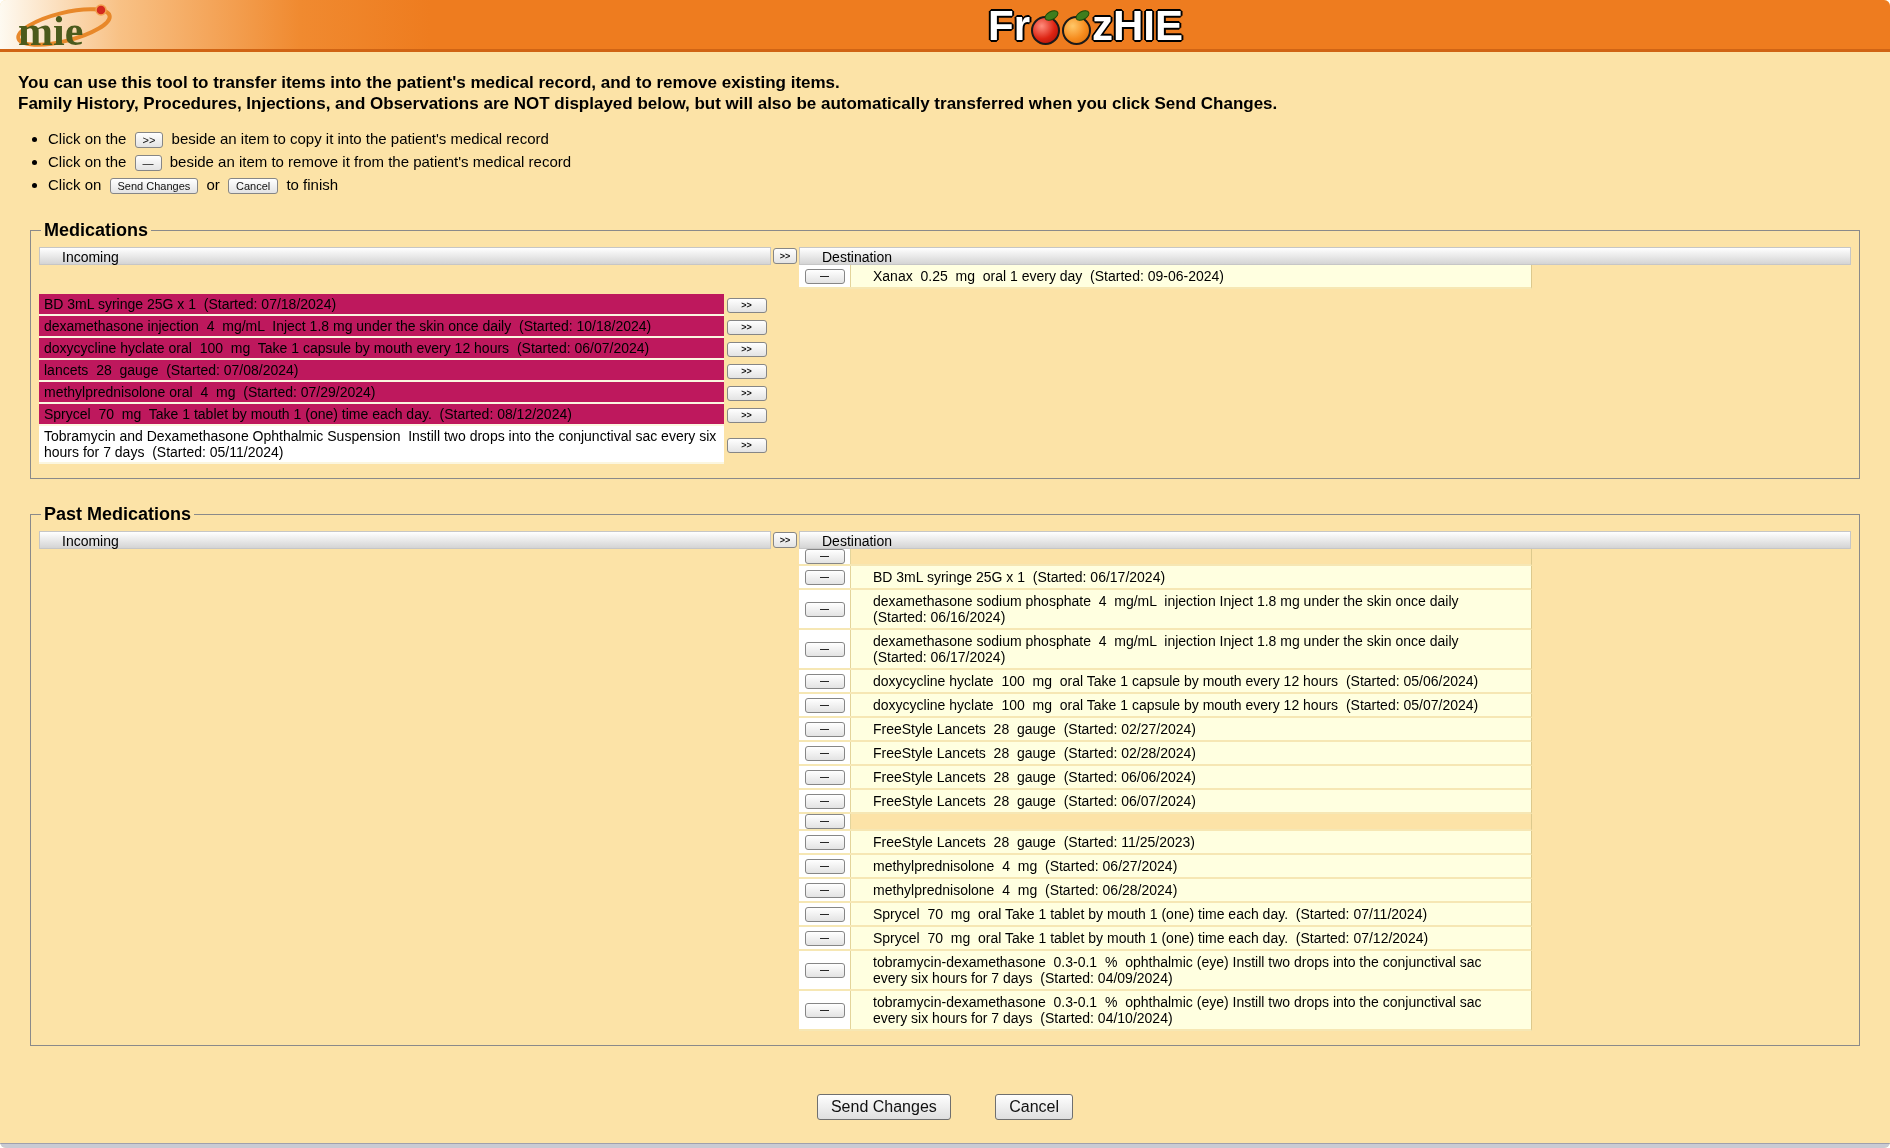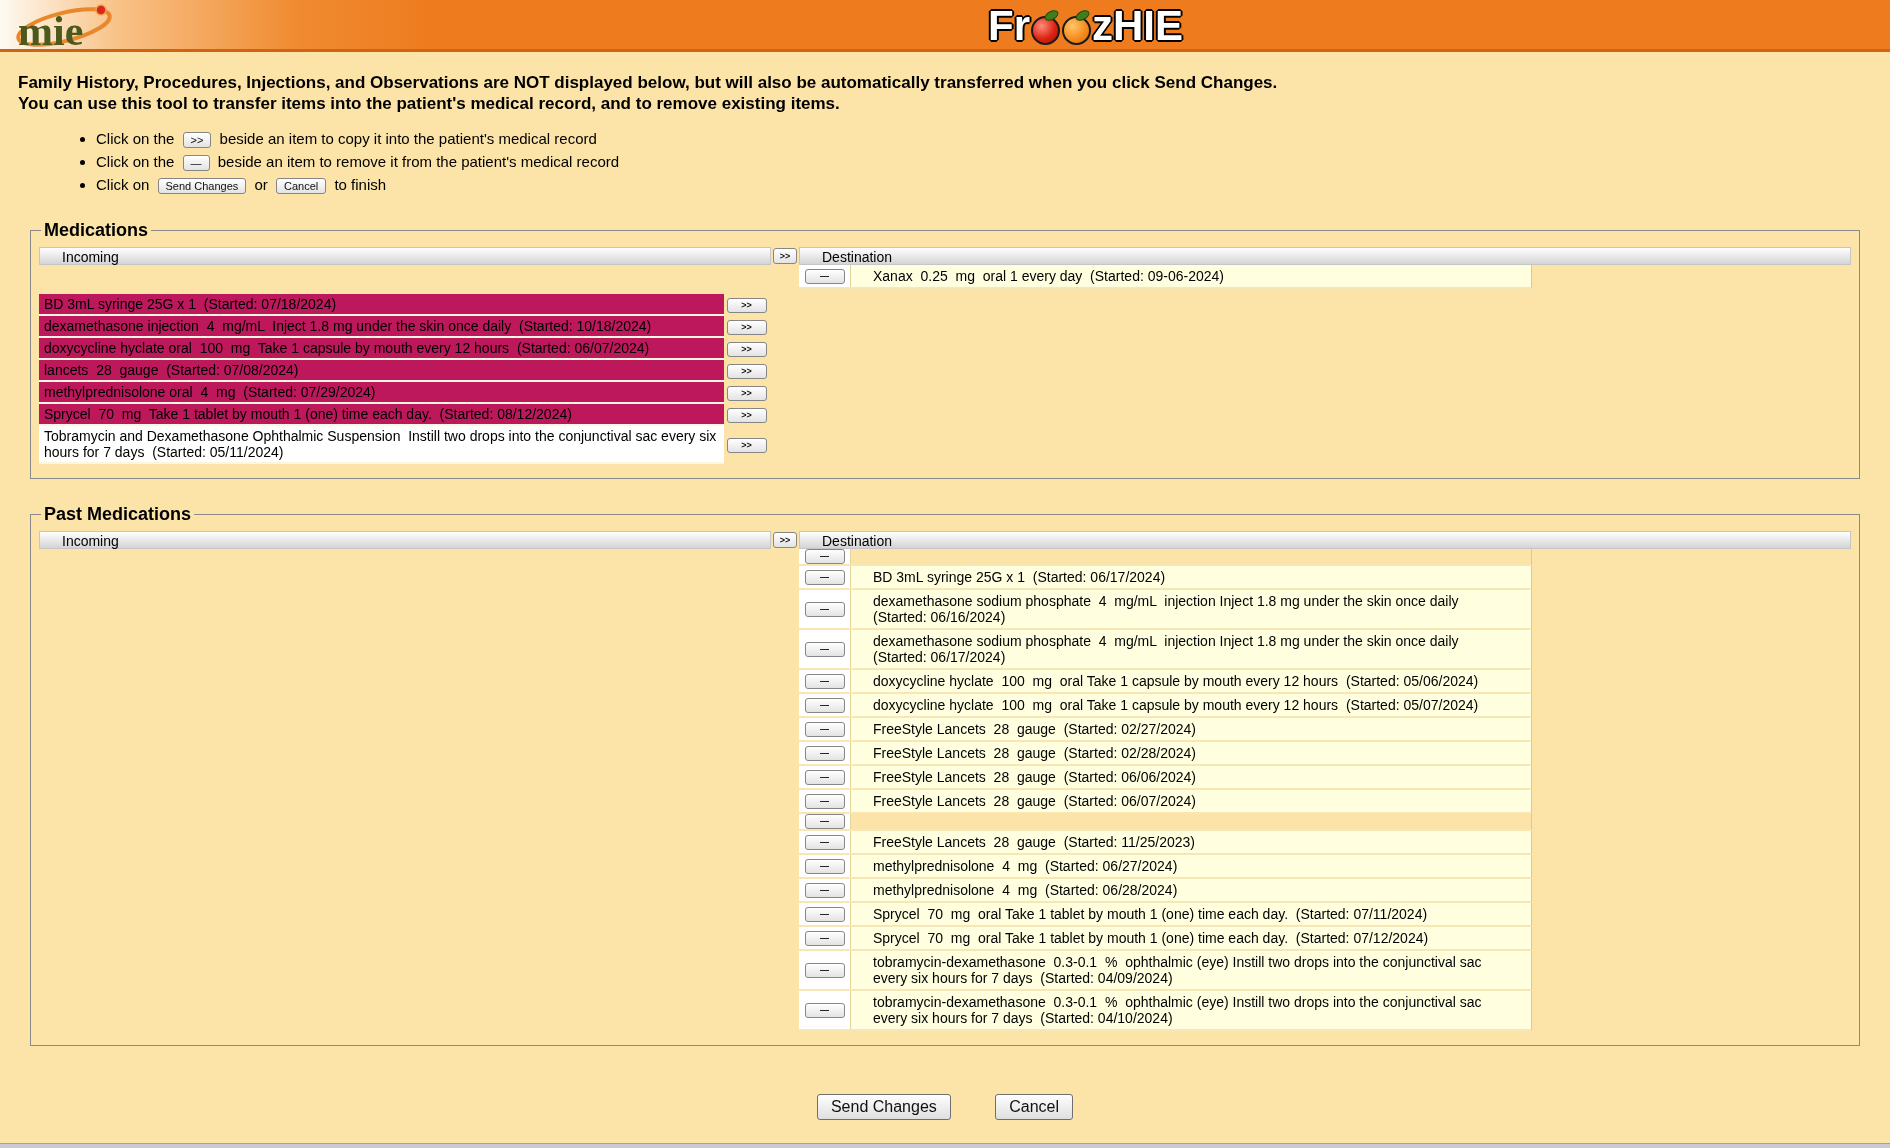--- a/index.html
+++ b/index.html
@@ -1,20 +1,21 @@
 <!DOCTYPE html>
 <html><head>
 <meta charset="utf-8">
 <style>
   * { box-sizing: border-box; }
   html,body { margin:0; padding:0; }
   .page {
     width:1890px; height:1148px; position:relative; overflow:hidden;
     background:#fce3a7; color:#000;
     font-family:"Liberation Sans", sans-serif;
+    border-radius:6px;
   }
 
   
   .topbar {
     height:52px; position:relative;
     background:linear-gradient(to right,#fefaf1 0px,#f8c185 120px,#f08a30 300px,#ee7c1f 430px,#ee7c1f 100%);
     border-bottom:3px solid #d06414;
   }
   .mie-logo { position:absolute; left:12px; top:2px; }
   .frooz-logo {
@@ -31,21 +32,21 @@
   .fruit::before {
     content:""; position:absolute; width:13px; height:7px; border-radius:50%;
     background:#3f7d1d; border:1px solid #1d4a08;
     top:-7px; left:11px; transform:rotate(-28deg);
   }
   .apple   { background:radial-gradient(circle at 35% 32%, #ff8d7d, #dd2413 55%, #9c0d04); }
   .orangef { background:radial-gradient(circle at 35% 32%, #ffc869, #f68c1e 55%, #d96a05); }
 
   
   .intro { margin:20px 0 0 18px; font-weight:bold; font-size:17px; line-height:21px; }
-  ul.instructions { margin:15px 0 0 96px; padding:0; font-size:15px; }
+  ul.instructions { margin:15px 0 0 48px; padding:0; font-size:15px; }
   ul.instructions li { margin:3px 0; line-height:20px; }
 
   
   button { font-family:"Liberation Sans",sans-serif; cursor:pointer; color:#111; }
   .btn-inline {
     font-size:11px; line-height:12px; padding:1px 7px; margin:0 4px; vertical-align:middle;
     background:linear-gradient(#ffffff,#e3e3e3); border:1px solid #868686; border-radius:3px;
   }
   .btn-xs {
     width:40px; height:15px; padding:0; font-size:9px; line-height:9px; font-weight:bold;
@@ -112,22 +113,22 @@
     </div>
     <div class="frooz-logo">
       <span class="frz">Fr</span>
       <span class="fruit apple"></span>
       <span class="fruit orangef"></span>
       <span class="frz">zHIE</span>
     </div>
   </div>
 
   <div class="intro">
+    <div>You can use this tool to transfer items into the patient's medical record, and to remove existing items.</div>
     <div>Family History, Procedures, Injections, and Observations are NOT displayed below, but will also be automatically transferred when you click Send Changes.</div>
-    <div>You can use this tool to transfer items into the patient's medical record, and to remove existing items.</div>
   </div>
 
   <ul class="instructions">
     <li>
       <span>Click on the</span>
       <button class="btn-inline">&gt;&gt;</button>
       <span>beside an item to copy it into the patient's medical record</span>
     </li>
     <li>
       <span>Click on the</span>

